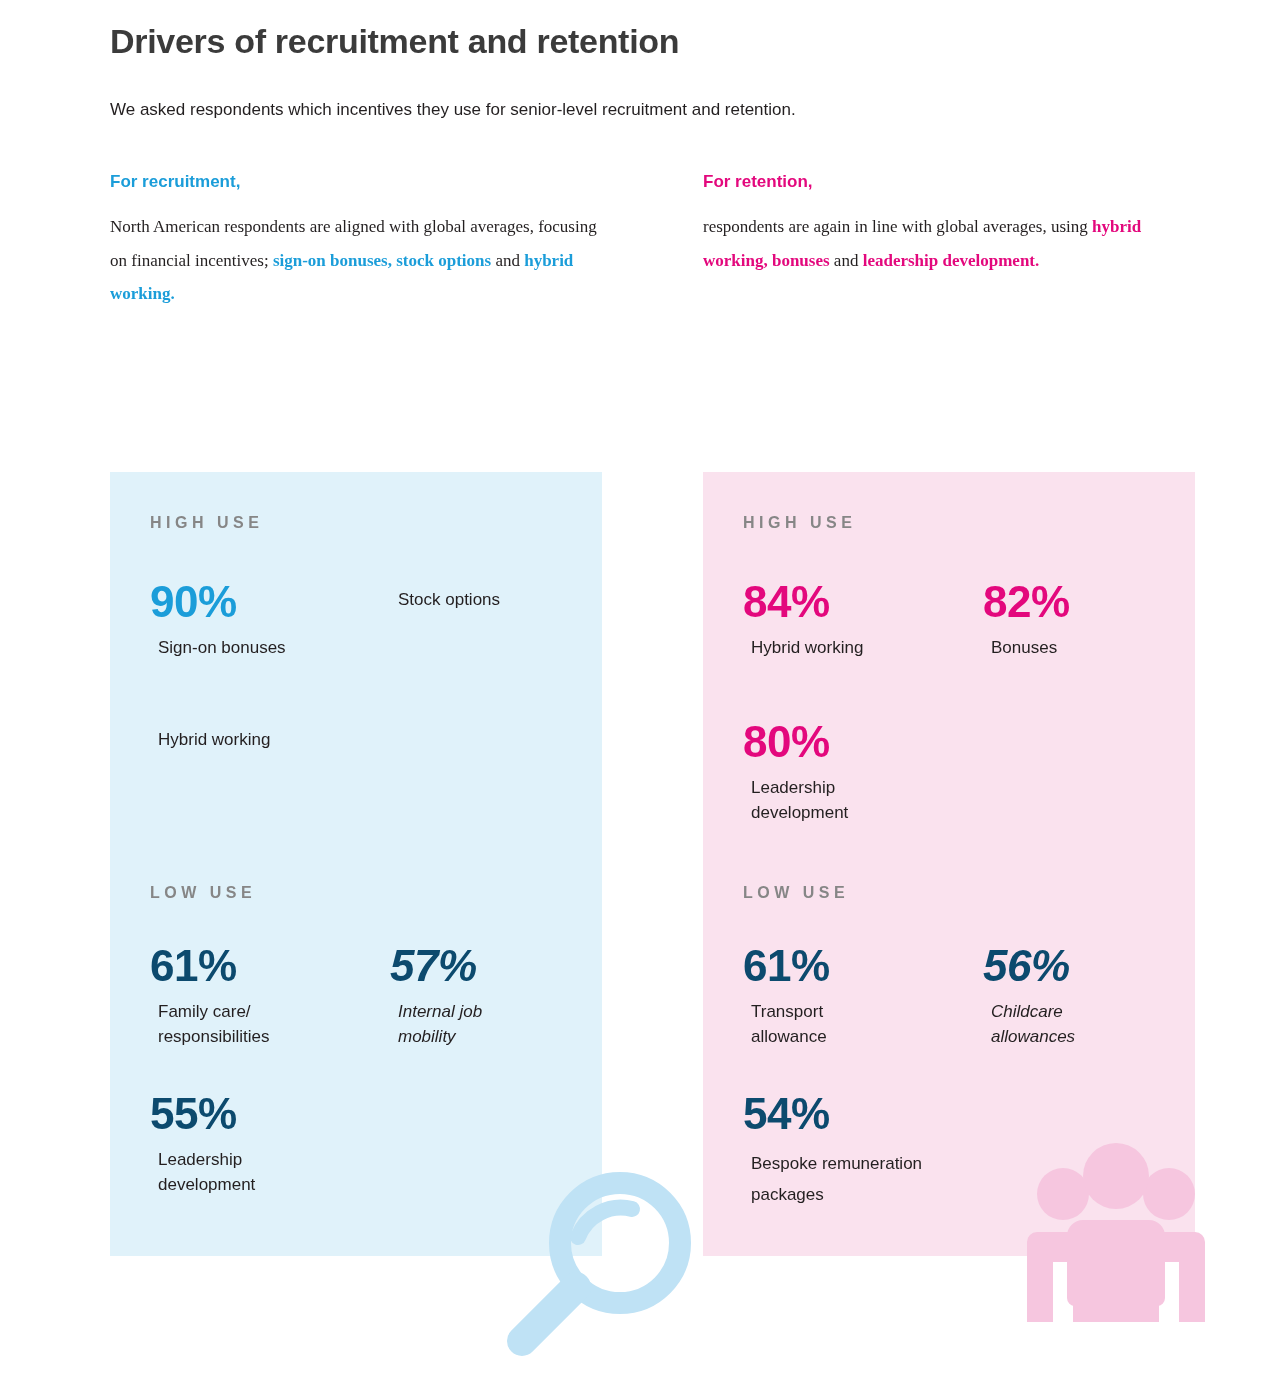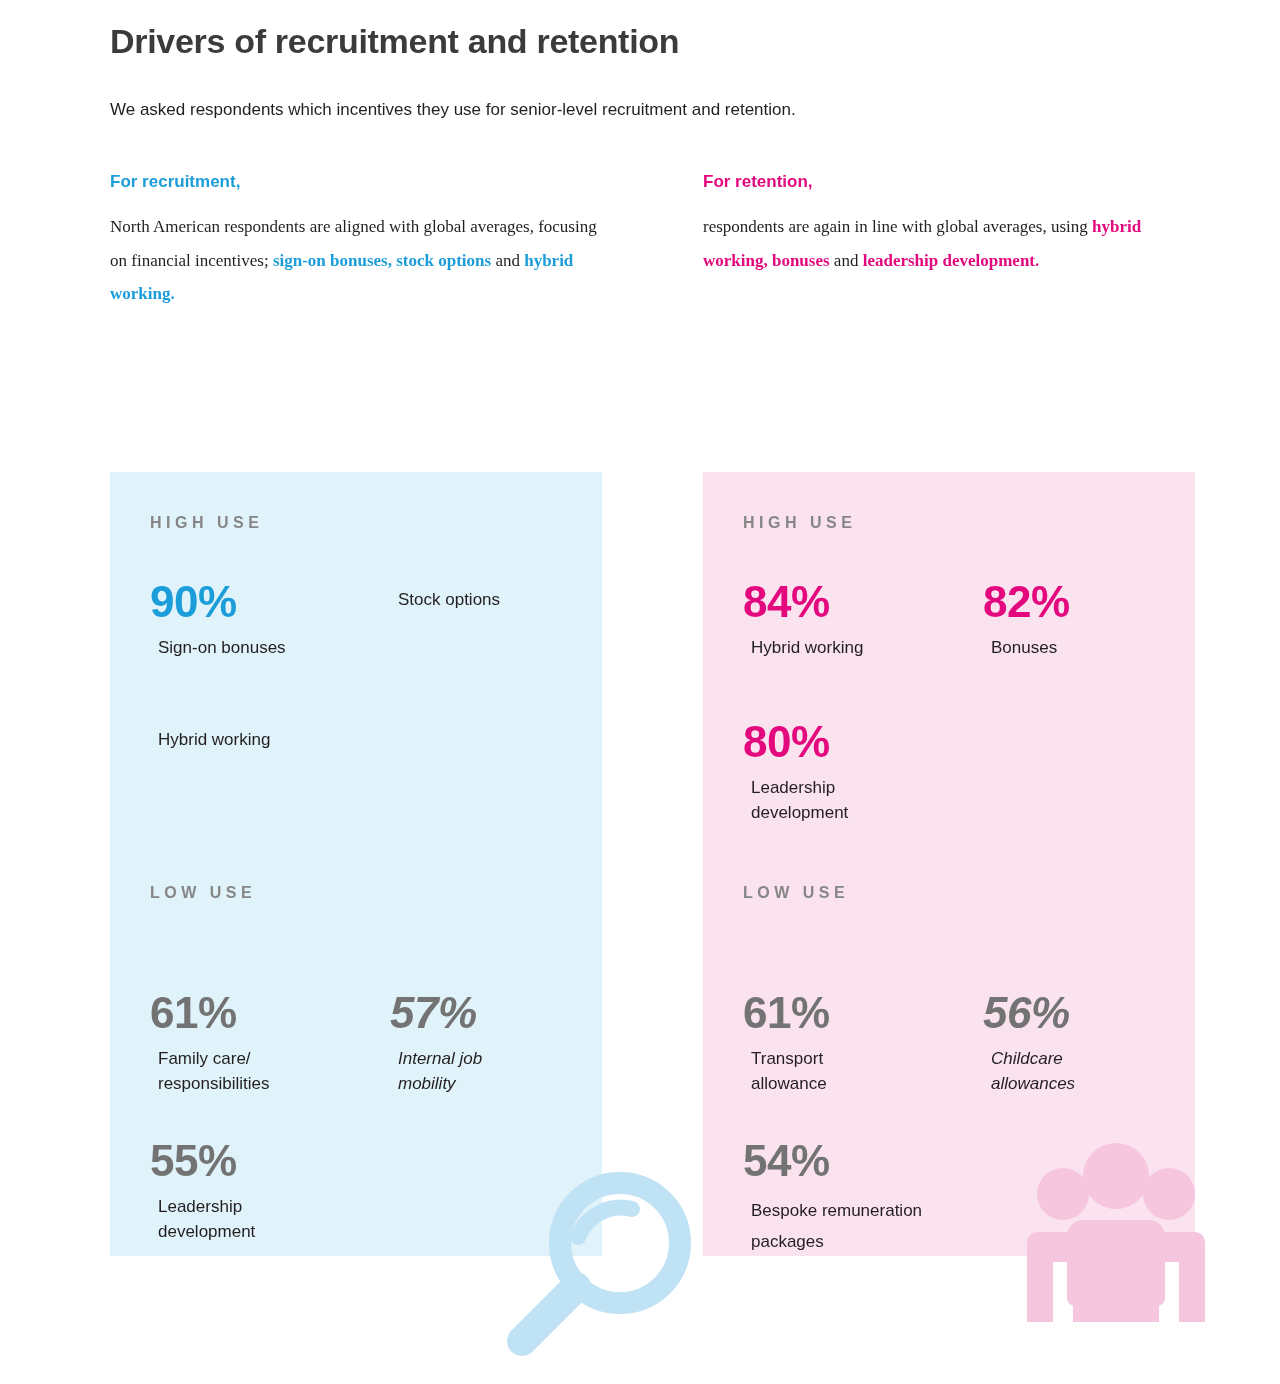--- a/index.html
+++ b/index.html
@@ -114,21 +114,21 @@
     font-size: 17px;
     color: #231f20;
     line-height: 1.45;
     margin: 8px;
     white-space: pre-line;
   }
   .stat-label.loose { line-height: 1.85; }
 
   .v-blue { color: #1b9dd9; }
   .v-pink { color: #e3087d; }
-  .v-gray { color: #737373; margin-top: 47px; }
+  .v-gray { color: #0c4a6e; }
 
   
   .pos-h-1 { left: 40px;  top: 108px; }
   .pos-h-2 { left: 280px; top: 108px; }
   .pos-h-3 { left: 40px;  top: 248px; }
   .pos-l-1 { left: 40px;  top: 472px; }
   .pos-l-2 { left: 280px; top: 472px; font-style: italic; }
   .pos-l-3 { left: 40px;  top: 620px; }
   .pos-l-3w { left: 40px; top: 620px; width: 300px; }
 

